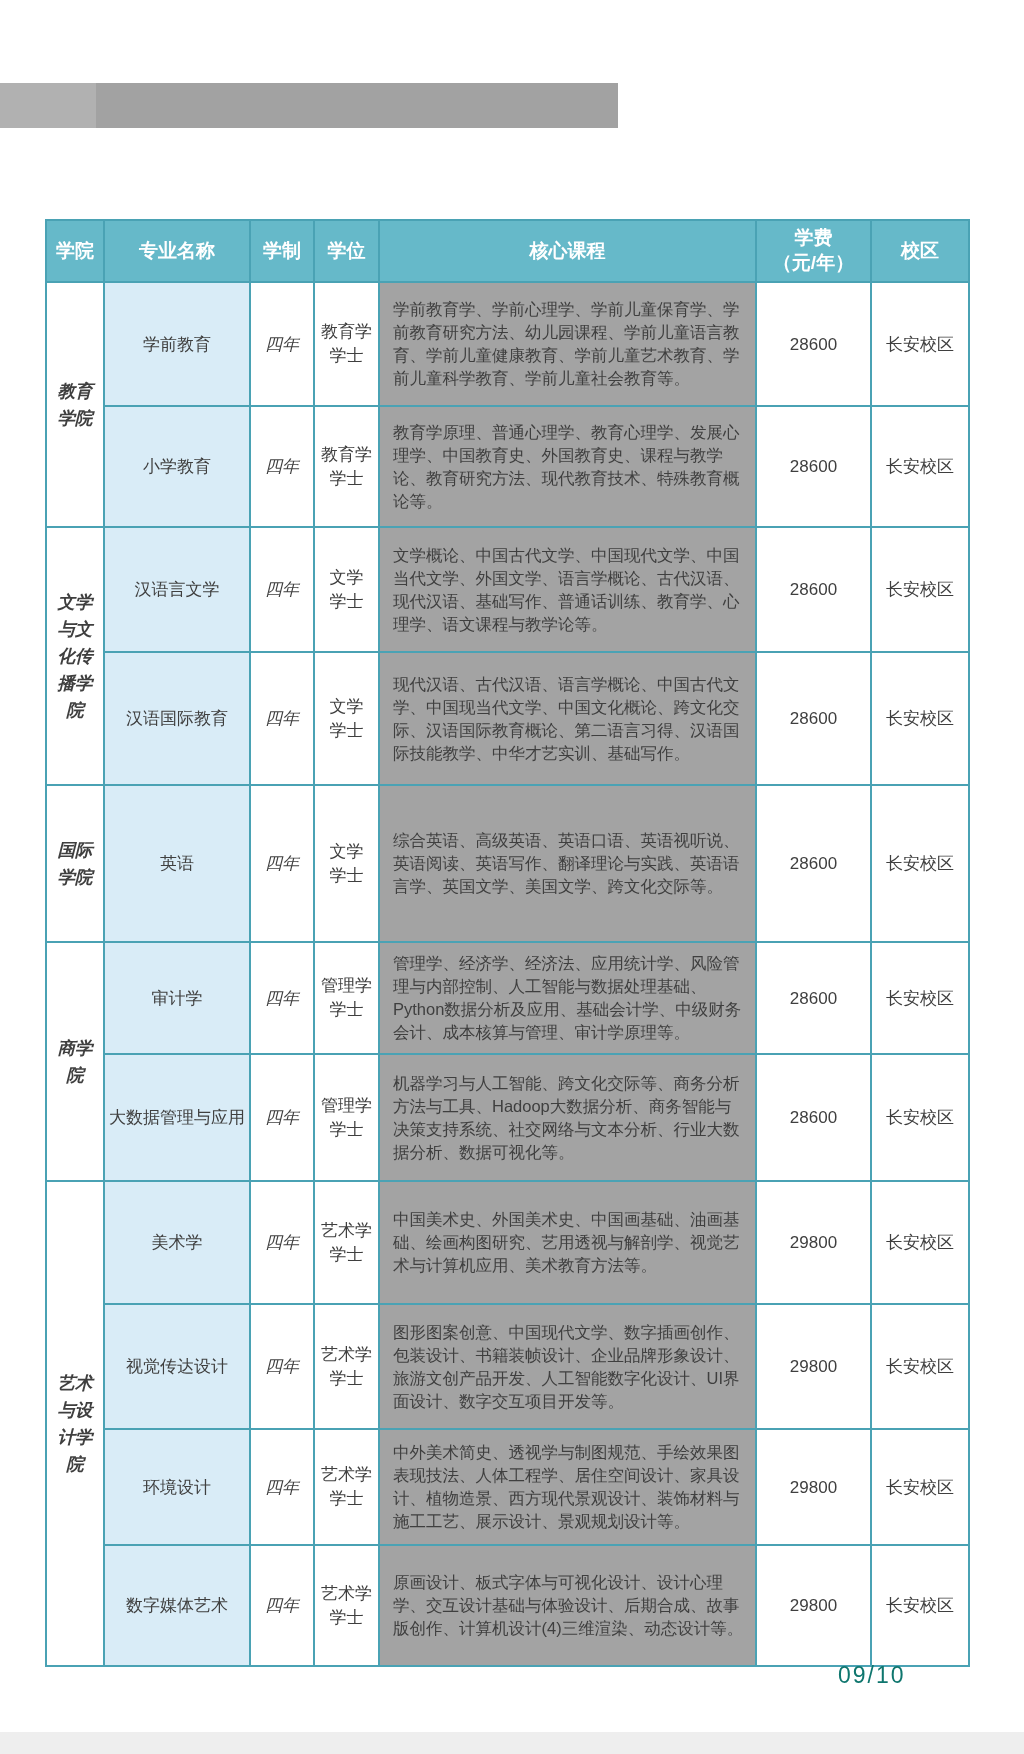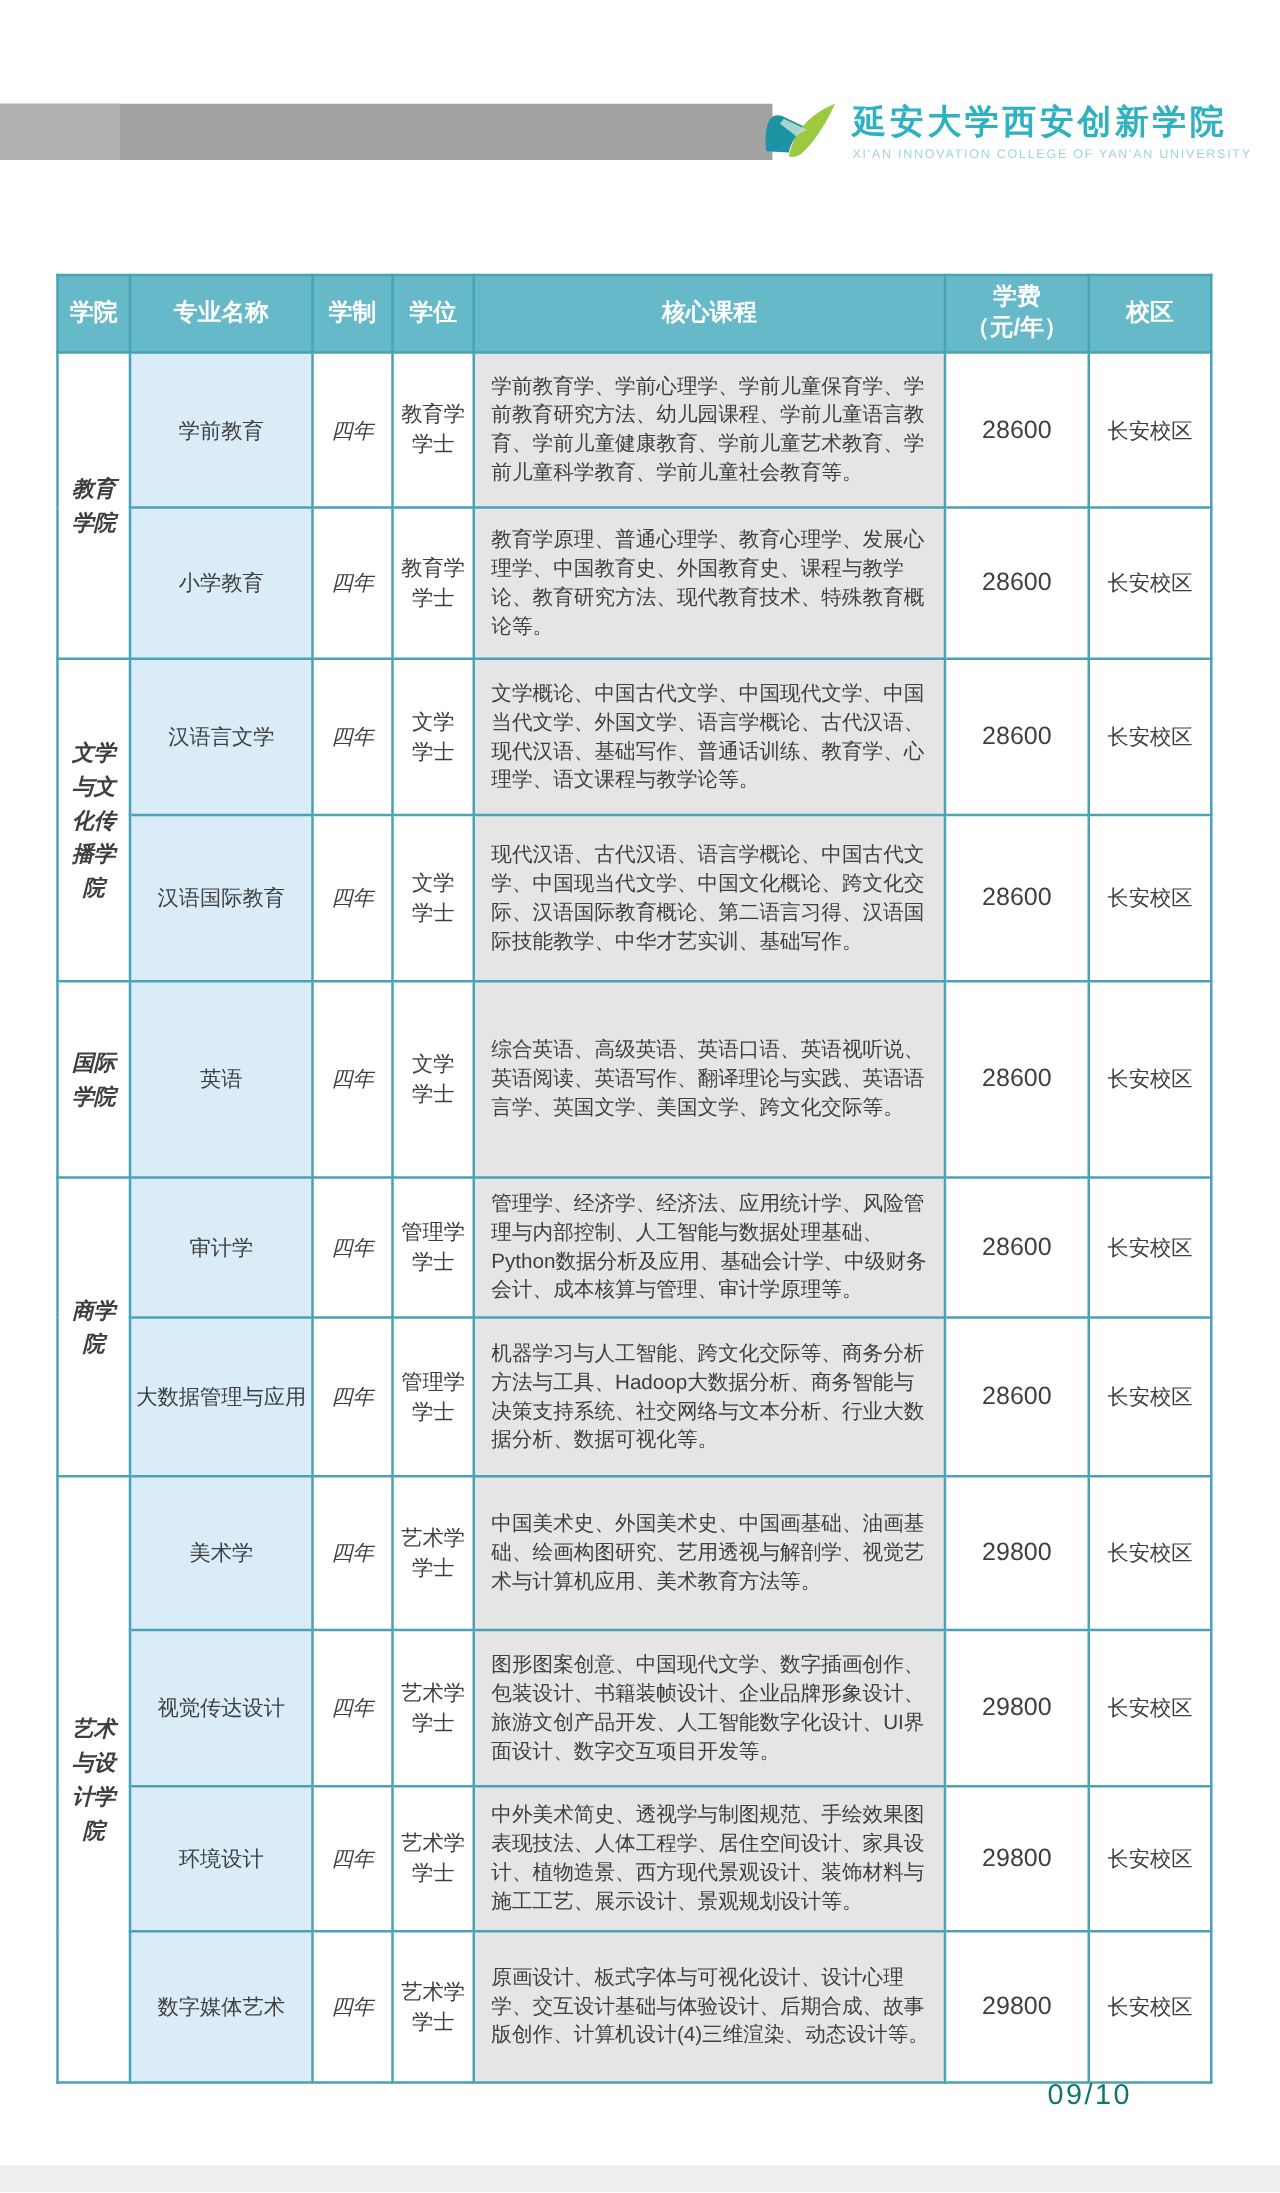--- a/index.html
+++ b/index.html
@@ -21,22 +21,22 @@
   table.majors{position:absolute;left:45px;top:219px;width:923px;border-collapse:collapse;table-layout:fixed;}
   .majors th,.majors td{border:2px solid #4aa2b4;}
   .majors th{background:#66b9c9;color:#ffffff;font-size:19px;font-weight:600;
              height:56px;text-align:center;vertical-align:middle;white-space:pre-line;line-height:1.3;padding:2px;}
   .majors td{font-size:16.5px;line-height:23px;text-align:center;vertical-align:middle;
              background:#ffffff;padding:6px 4px;color:#3f3f3f;}
   td.c-college{white-space:pre-line;font-weight:bold;font-size:17.5px;line-height:27px;background:#ffffff;font-style:italic;}
   td.c-major{background:#d9ecf7;font-size:17px;padding:16px 2px;}
   td.c-duration{font-size:17px;font-style:italic;}
   td.c-degree{white-space:pre-line;font-size:17px;line-height:24px;}
-  td.c-courses{background:#e5e5e5;text-align:left;padding:9px 9px 9px 13px;}
-  td.c-fee{font-size:20px;border-radius:20px;}
+  td.c-courses{background:#a3a3a3;text-align:left;padding:9px 9px 9px 13px;}
+  td.c-fee{font-size:17px;border-radius:20px;}
   td.c-campus{font-size:17px;}
 
   tbody tr:nth-child(1){height:124px;}
   tbody tr:nth-child(2){height:121px;}
   tbody tr:nth-child(3){height:125px;}
   tbody tr:nth-child(4){height:133px;}
   tbody tr:nth-child(5){height:157px;}
   tbody tr:nth-child(6){height:112px;}
   tbody tr:nth-child(7){height:127px;}
   tbody tr:nth-child(8){height:123px;}
@@ -50,31 +50,20 @@
 </style>
 </head>
 <body>
 
 <div class="page">
 
   <div class="topbar">
     <div class="topbar-seg"></div>
   </div>
 
-  <div class="logo">
-    <svg class="logo-mark" viewBox="0 0 64 54">
-      <path d="M3 44 C1 22 6 12 16 16 L37 26 C28 29 23 36 21 45 Z" fill="#1d93a3"></path>
-      <path d="M21 48 C25 28 38 14 58 6 C50 24 40 38 31 46 C27 49 23 49 21 48 Z" fill="#9cc93f"></path>
-      <path d="M17 18 L36 27 C32 28 29 30 27 32 L14 22 Z" fill="#bfe0d4" opacity="0.85"></path>
-    </svg>
-    <div class="logo-text">
-      <span class="logo-title">延安大学西安创新学院</span>
-      <span class="logo-sub">XI'AN INNOVATION COLLEGE OF YAN'AN UNIVERSITY</span>
-    </div>
-  </div>
 
   <table class="majors">
     <colgroup>
       <col style="width:58px">
         <col style="width:146px">
         <col style="width:64px">
       <col style="width:65px">
         <col style="width:377px">
         <col style="width:115px">
         <col style="width:98px">

